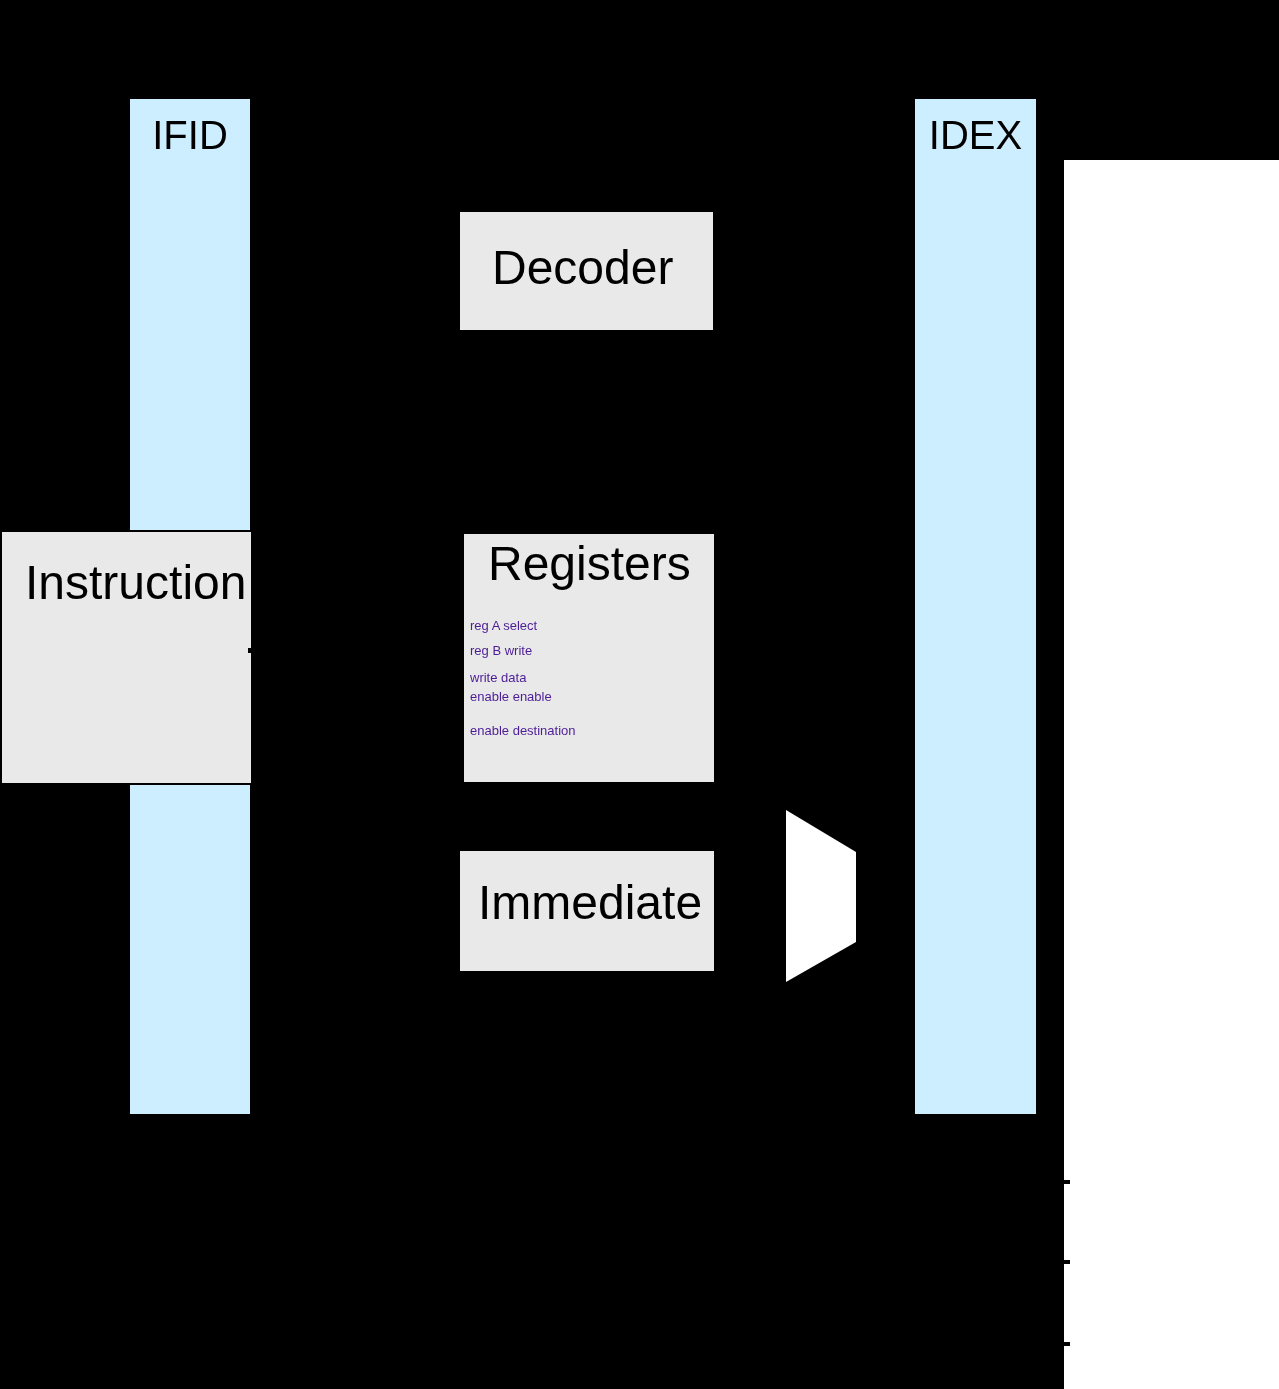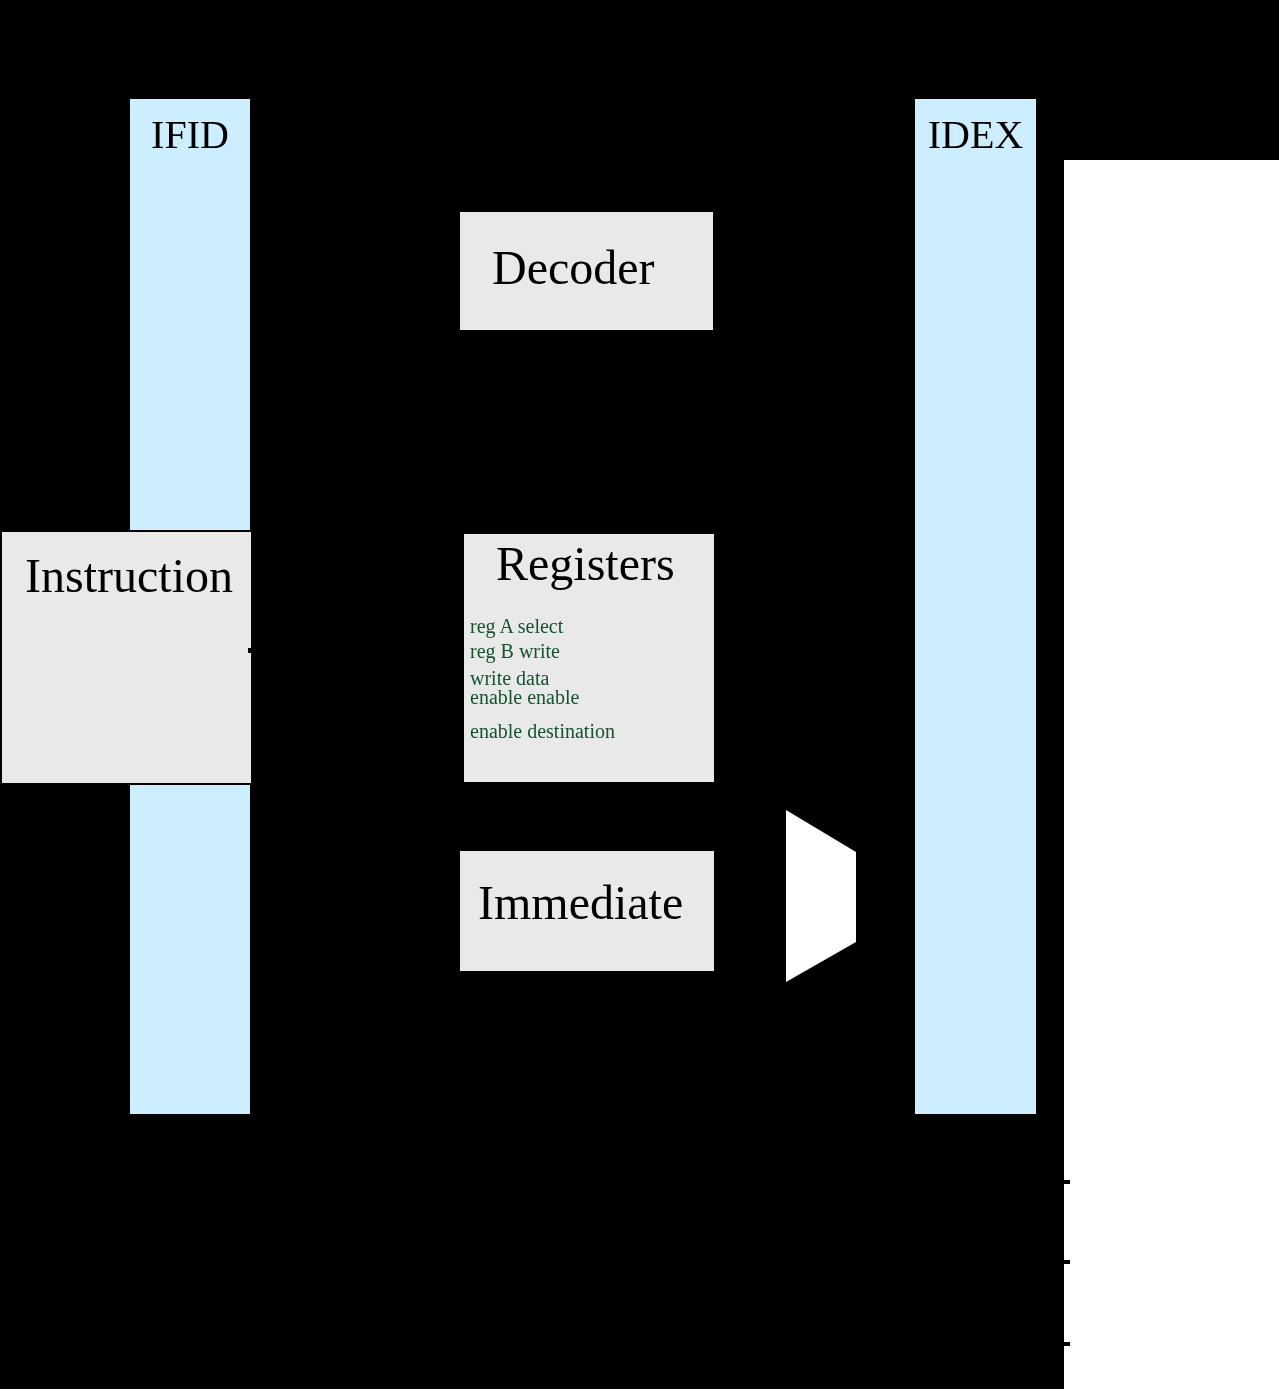--- a/index.html
+++ b/index.html
@@ -2,21 +2,21 @@
 <html><head>
 <meta charset="utf-8">
 <style>
   html, body { margin: 0; padding: 0; background: #000; }
   .canvas {
     position: relative;
     width: 1279px;
     height: 1389px;
     background: #000000;
     overflow: hidden;
-    font-family: Liberation Serif, serif;
+    font-family: Liberation Sans, sans-serif;
     color: #000;
   }
   .canvas * { box-sizing: border-box; }
 
   
   .bar {
     position: absolute;
     top: 97px;
     height: 1019px;
     background: #cceeff;
@@ -47,34 +47,34 @@
   
   .box {
     position: absolute;
     background: #e9e9e9;
     border: 2px solid #000;
     z-index: 3;
   }
   .box-title { font-size: 48px; line-height: 1.17; white-space: nowrap; }
 
   #instruction-memory { left: 0px; top: 530px; width: 253px; height: 255px; }
-  #instruction-memory .box-title { margin: 19px 0 0 23px; line-height: 50px; white-space: normal; }
+  #instruction-memory .box-title { margin: 26px 0 0 23px; line-height: 50px; white-space: normal; }
 
   #decoder { left: 458px; top: 210px; width: 257px; height: 122px; }
   #decoder .box-title { margin: 28px 0 0 32px; }
 
   #registers { left: 462px; top: 532px; width: 254px; height: 252px; }
-  #registers .box-title { margin: 2px 0 0 32px; }
+  #registers .box-title { margin: 2px 0 0 24px; }
   .port {
     position: absolute;
     left: 6px;
-    font-size: 20px;
+    font-size: 13px;
     line-height: 16px;
     white-space: nowrap;
-    color: #14532d;
+    color: #4c1d95;
   }
   #port-0 { top: 84px; }
   #port-1 { top: 109px; }
   #port-2 { top: 136px; text-align: center; }
   #port-3 { top: 155px; }
   #port-4 { top: 189px; }
 
   #immediate { left: 458px; top: 849px; width: 258px; height: 124px; }
   #immediate .box-title { margin: 24px 0 0 18px; }
 

